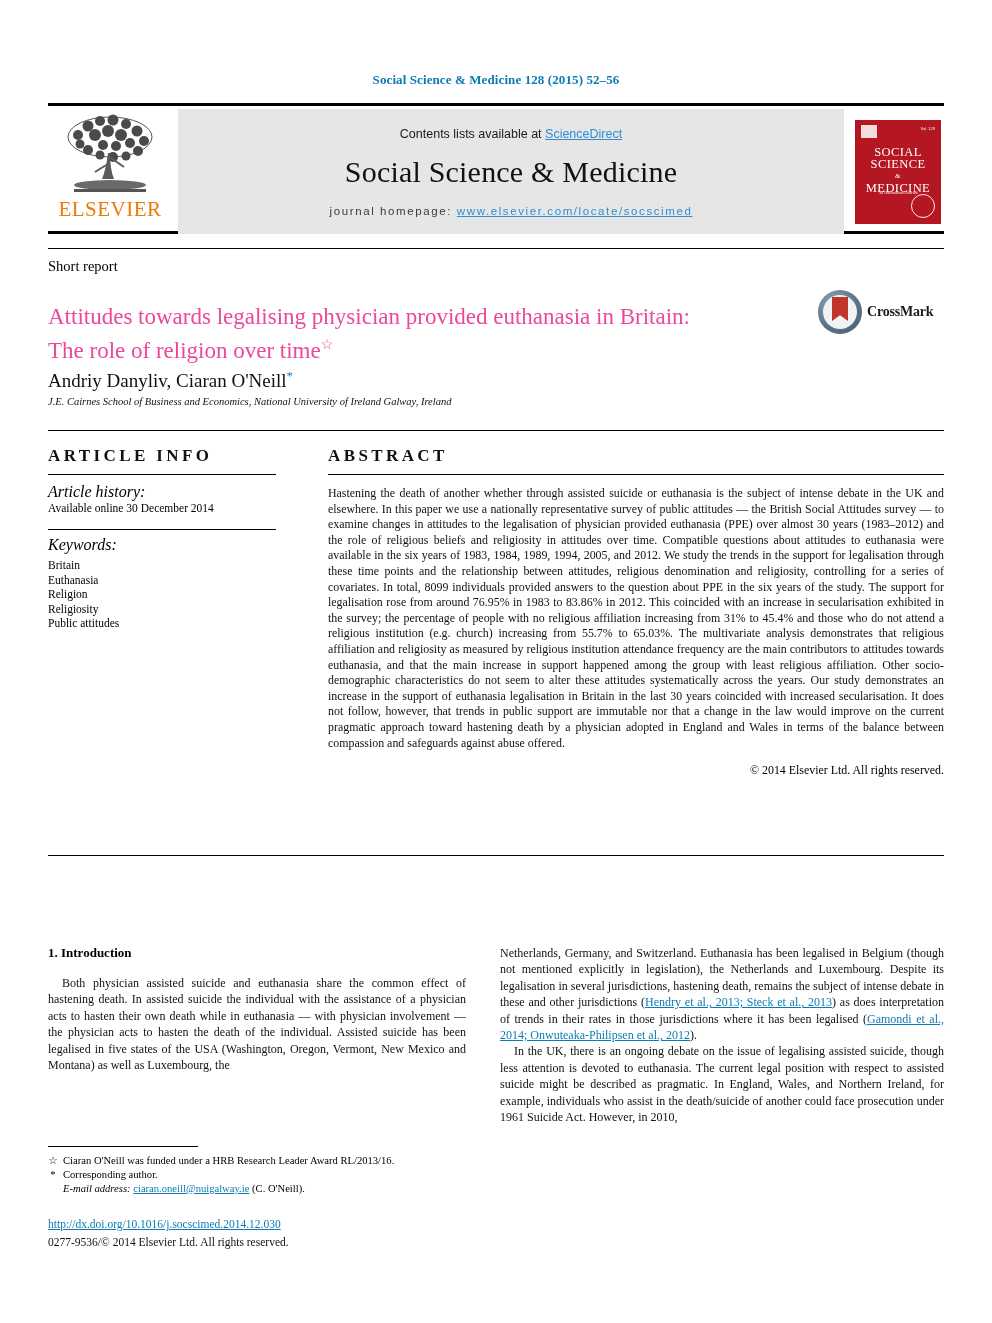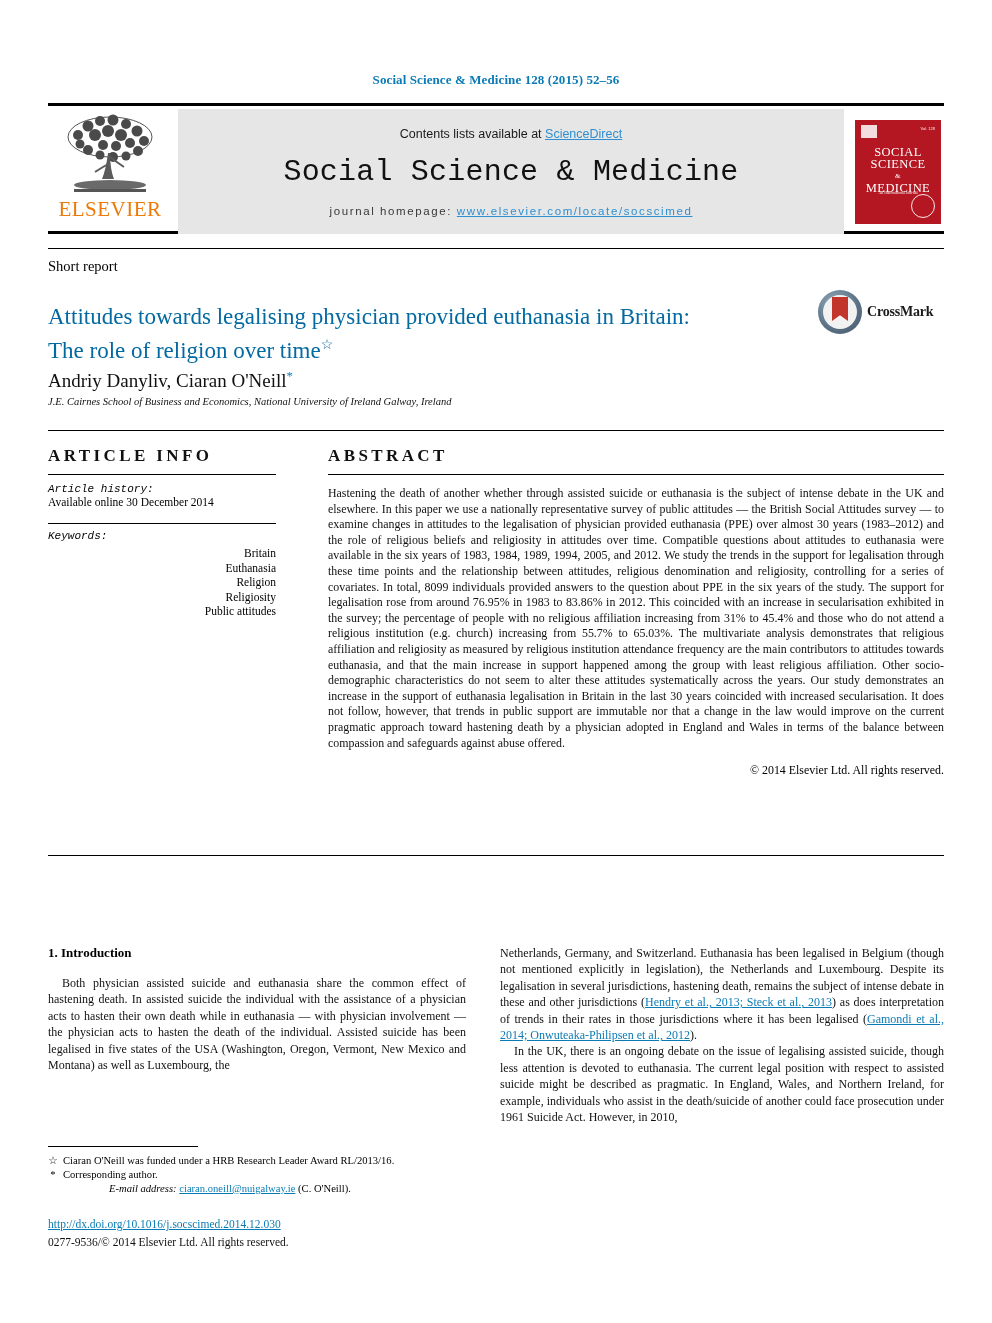--- a/index.html
+++ b/index.html
@@ -83,21 +83,21 @@
     margin-left: 6px;
   }
   .contents-line {
     font-family: "Liberation Sans", sans-serif;
     font-size: 12.5px;
     color: #1a1a1a;
     margin-top: 6px;
   }
   .contents-line .sd-link { color: #2f8fd0; }
   .journal-name {
-    font-family: Liberation Mono, monospace;
+    font-family: Liberation Serif, serif;
     font-size: 30px;
     color: #111;
     margin-top: 14px;
     letter-spacing: 0.2px;
   }
   .homepage-line {
     font-family: "Liberation Sans", sans-serif;
     font-size: 11.5px;
     letter-spacing: 1.6px;
     color: #3a3a3a;
@@ -176,21 +176,21 @@
     font-weight: normal;
   }
   .title {
     position: absolute;
     left: 48px; top: 288px;
     width: 760px;
     font-family: "Liberation Serif", serif;
     font-size: 23px;
     line-height: 28px;
     font-weight: normal;
-    color: #0369a1;
+    color: #ec4899;
   }
   .title .star { font-size: 14px; vertical-align: super; }
   .crossmark {
     position: absolute;
     left: 818px; top: 288px;
     width: 126px;
     height: 48px;
     display: flex;
     align-items: center;
     gap: 5px;
@@ -273,29 +273,28 @@
     font-size: 17px;
     letter-spacing: 3.4px;
     color: #111;
   }
   .thin-rule {
     border-top: 1px solid #000;
     margin-top: 8px;
   }
   .ital-head {
     font-style: italic;
-    font-size: 11px;
+    font-size: 16px;
     margin-top: 8px;
-    font-family: Liberation Mono, monospace;
   }
   .info-line {
     font-size: 11.5px;
     line-height: 14px;
   }
-  .kw-block { margin-top: 4px; text-align: right; }
+  .kw-block { margin-top: 4px; }
   .kw-item {
     font-size: 11.5px;
     line-height: 14.5px;
   }
   .info-sep {
     border-top: 1px solid #000;
     margin-top: 14px;
     margin-bottom: 6px;
   }
   .abstract-text {
@@ -347,21 +346,21 @@
   }
   .footnotes {
     position: absolute;
     left: 48px; top: 1154px;
     width: 420px;
     font-size: 10.6px;
     line-height: 14px;
   }
   .fn-row { display: flex; gap: 5px; }
   .fn-mark { width: 10px; flex: 0 0 10px; text-align: center; }
-  .fn-email-label { font-style: italic; margin-left: 46px; }
+  .fn-email-label { font-style: italic; }
   .fn-link { color: #0b7bb5; }
   .doi {
     position: absolute;
     left: 48px; top: 1218px;
     font-size: 11.5px;
     color: #0b7bb5;
   }
   .issn {
     position: absolute;
     left: 48px; top: 1236px;

